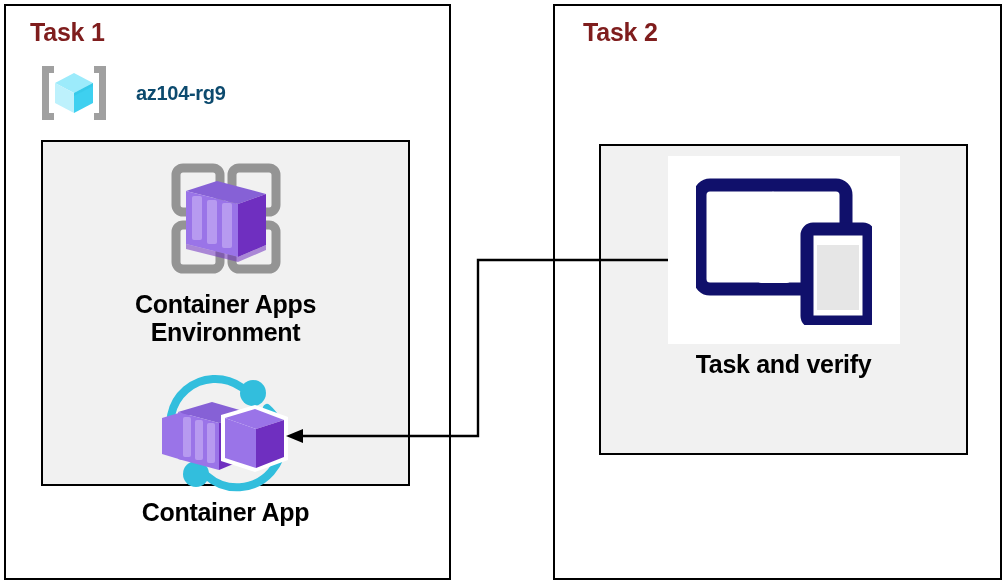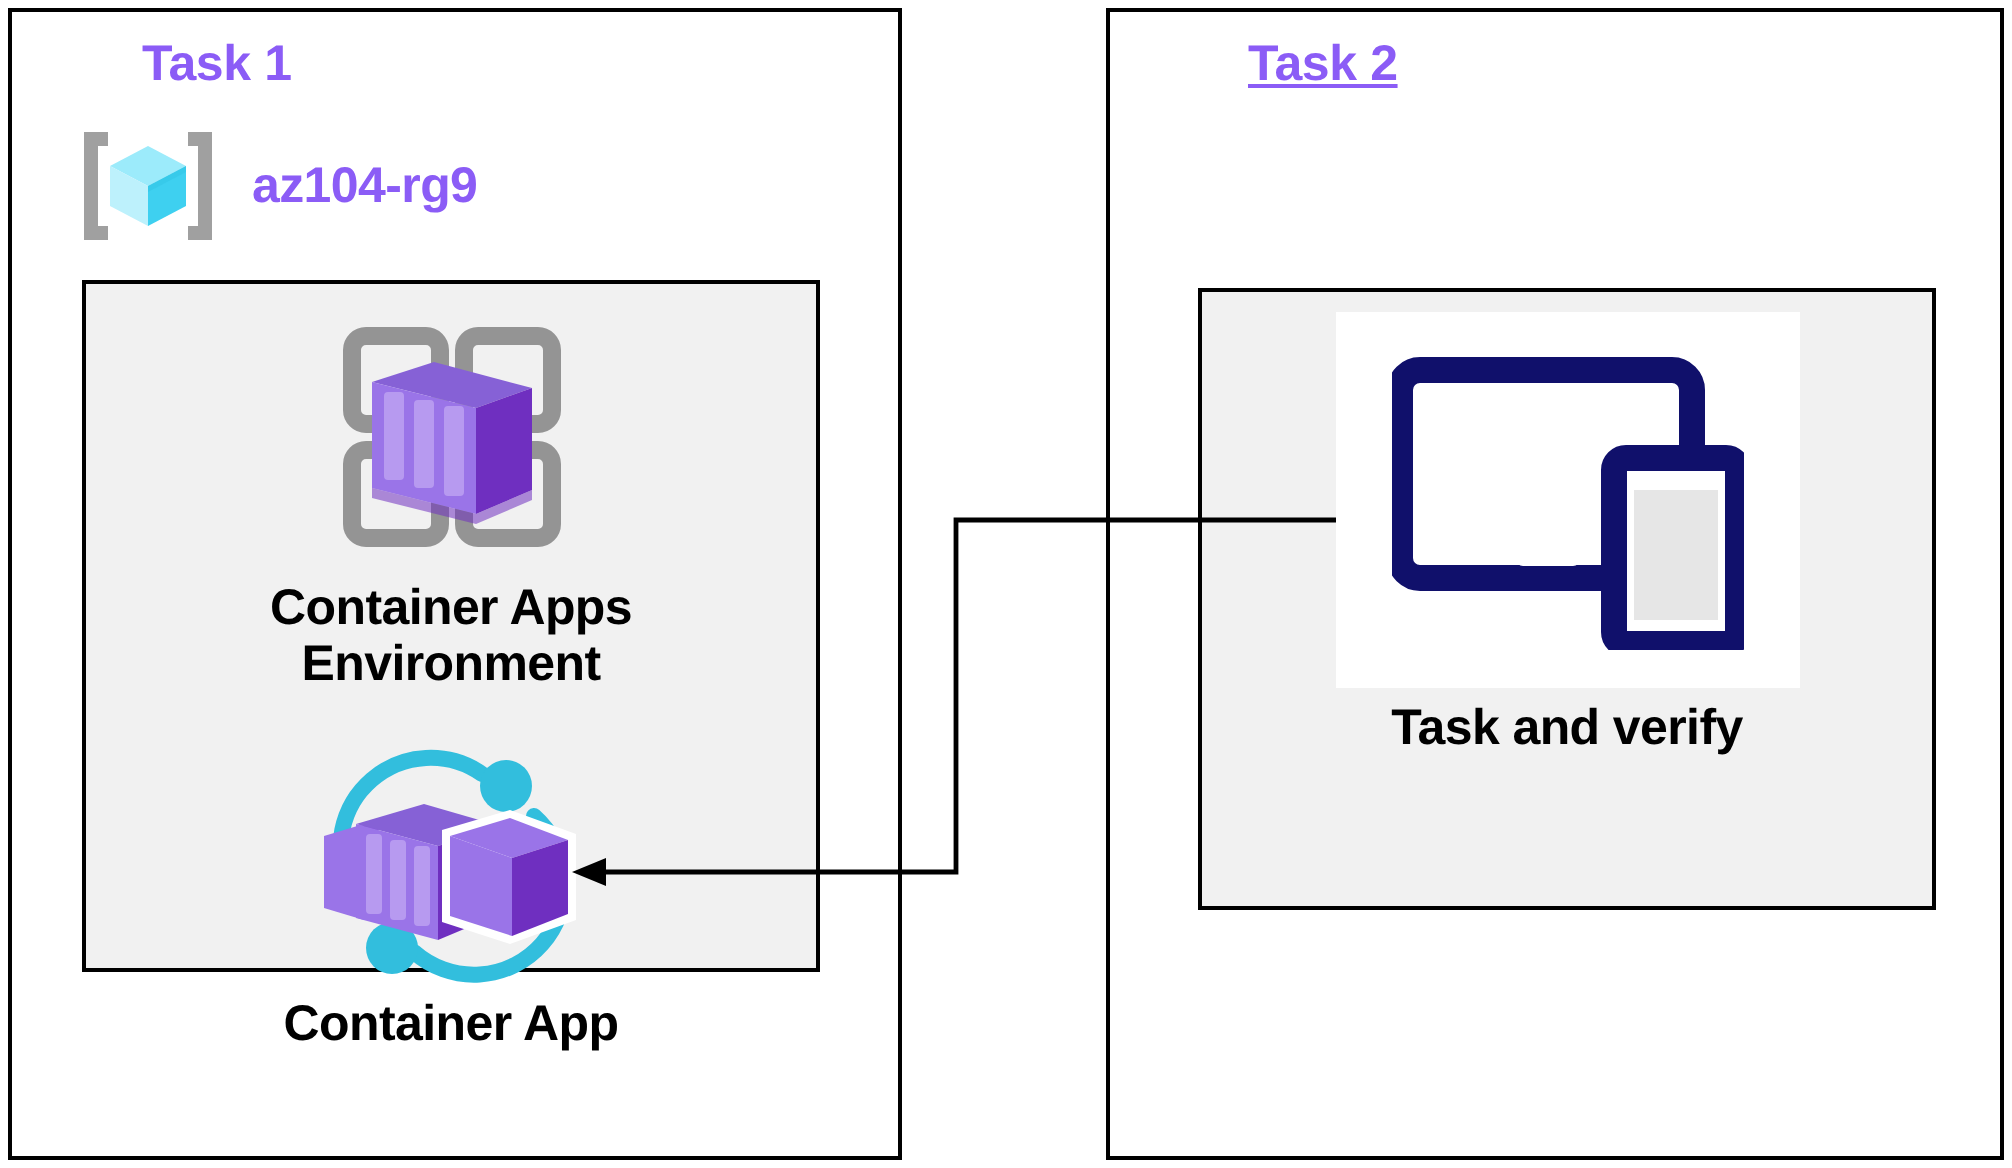--- a/index.html
+++ b/index.html
@@ -25,43 +25,43 @@
     border: 2px solid #000000;
     background: #ffffff;
   }
   #task1-panel { left: 4px;   top: 4px; width: 447px; height: 576px; }
   #task2-panel { left: 553px; top: 4px; width: 449px; height: 576px; }
 
   .task-title {
     position: absolute;
     font-size: 25px;
     font-weight: bold;
-    color: #8b5cf6;
+    color: #7f1d1d;
     letter-spacing: -0.2px;
     white-space: nowrap;
-    margin-left: 41px;
   }
   #task1-title { left: 30px;  top: 18px; }
-  #task2-title { left: 583px; top: 18px; text-decoration: underline; }
+  #task2-title { left: 583px; top: 18px; }
 
   
   #rg-row {
     position: absolute;
     left: 36px;
     top: 62px;
     display: flex;
     align-items: center;
     gap: 14px;
   }
   #rg-label {
-    font-size: 25px;
+    font-size: 20px;
     font-weight: bold;
-    color: #8b5cf6;
+    color: #0c4a6e;
     letter-spacing: -0.3px;
     white-space: nowrap;
+    margin-left: 10px;
   }
 
   
   .grey-box {
     position: absolute;
     box-sizing: border-box;
     border: 2px solid #000000;
     background: #f1f1f1;
   }
   #task1-inner { left: 41px;  top: 140px; width: 369px; height: 346px; }

